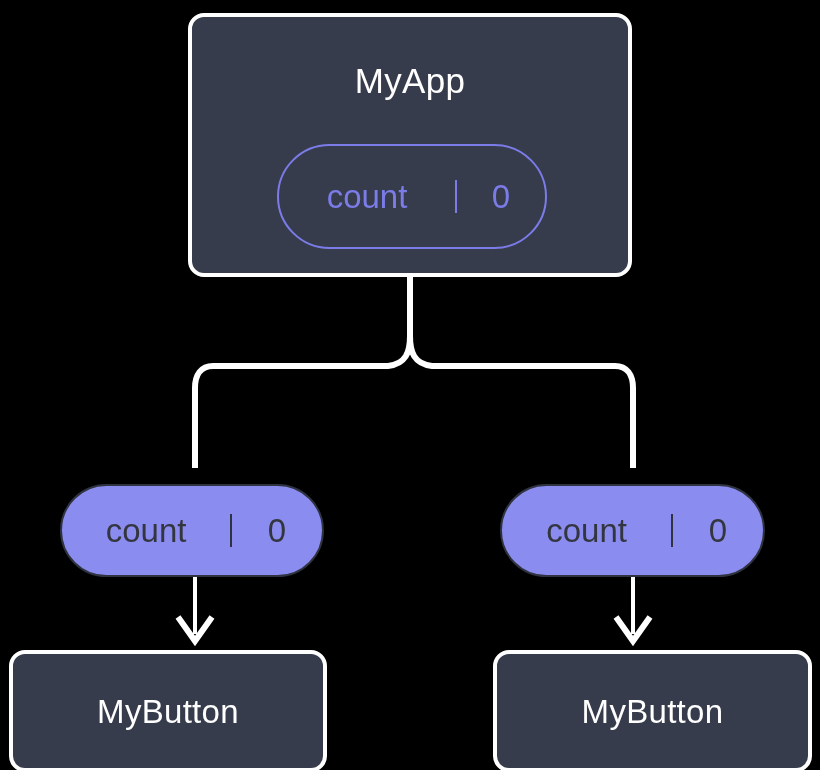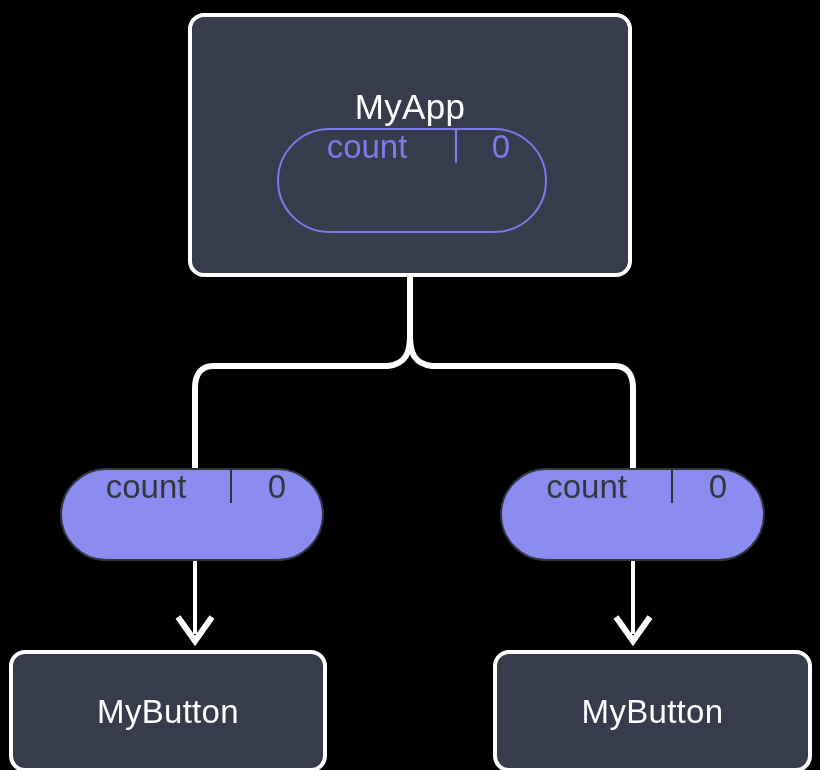--- a/index.html
+++ b/index.html
@@ -44,21 +44,21 @@
     letter-spacing: 0.3px;
     white-space: nowrap;
   }
 
   
   #node-myapp {
     left: 188px;
     top: 13px;
     width: 444px;
     height: 264px;
-    padding-top: 72px;
+    padding-top: 46px;
   }
   #node-myapp .component-title {
     font-size: 35px;
     line-height: 1;
   }
 
   
   .leaf-box {
     height: 122px;
     border-radius: 16px;
@@ -77,23 +77,24 @@
     left: 493px;
     top: 650px;
     width: 319px;
   }
 
   
   .state-pill {
     position: absolute;
     box-sizing: border-box;
     display: flex;
-    align-items: flex-start;
+    align-items: center;
     border-radius: 999px;
     overflow: hidden;
+    margin-top: 16px;
   }
   .pill-key, .pill-value {
     display: flex;
     align-items: center;
     justify-content: center;
     white-space: nowrap;
     line-height: 1;
   }
 
   

